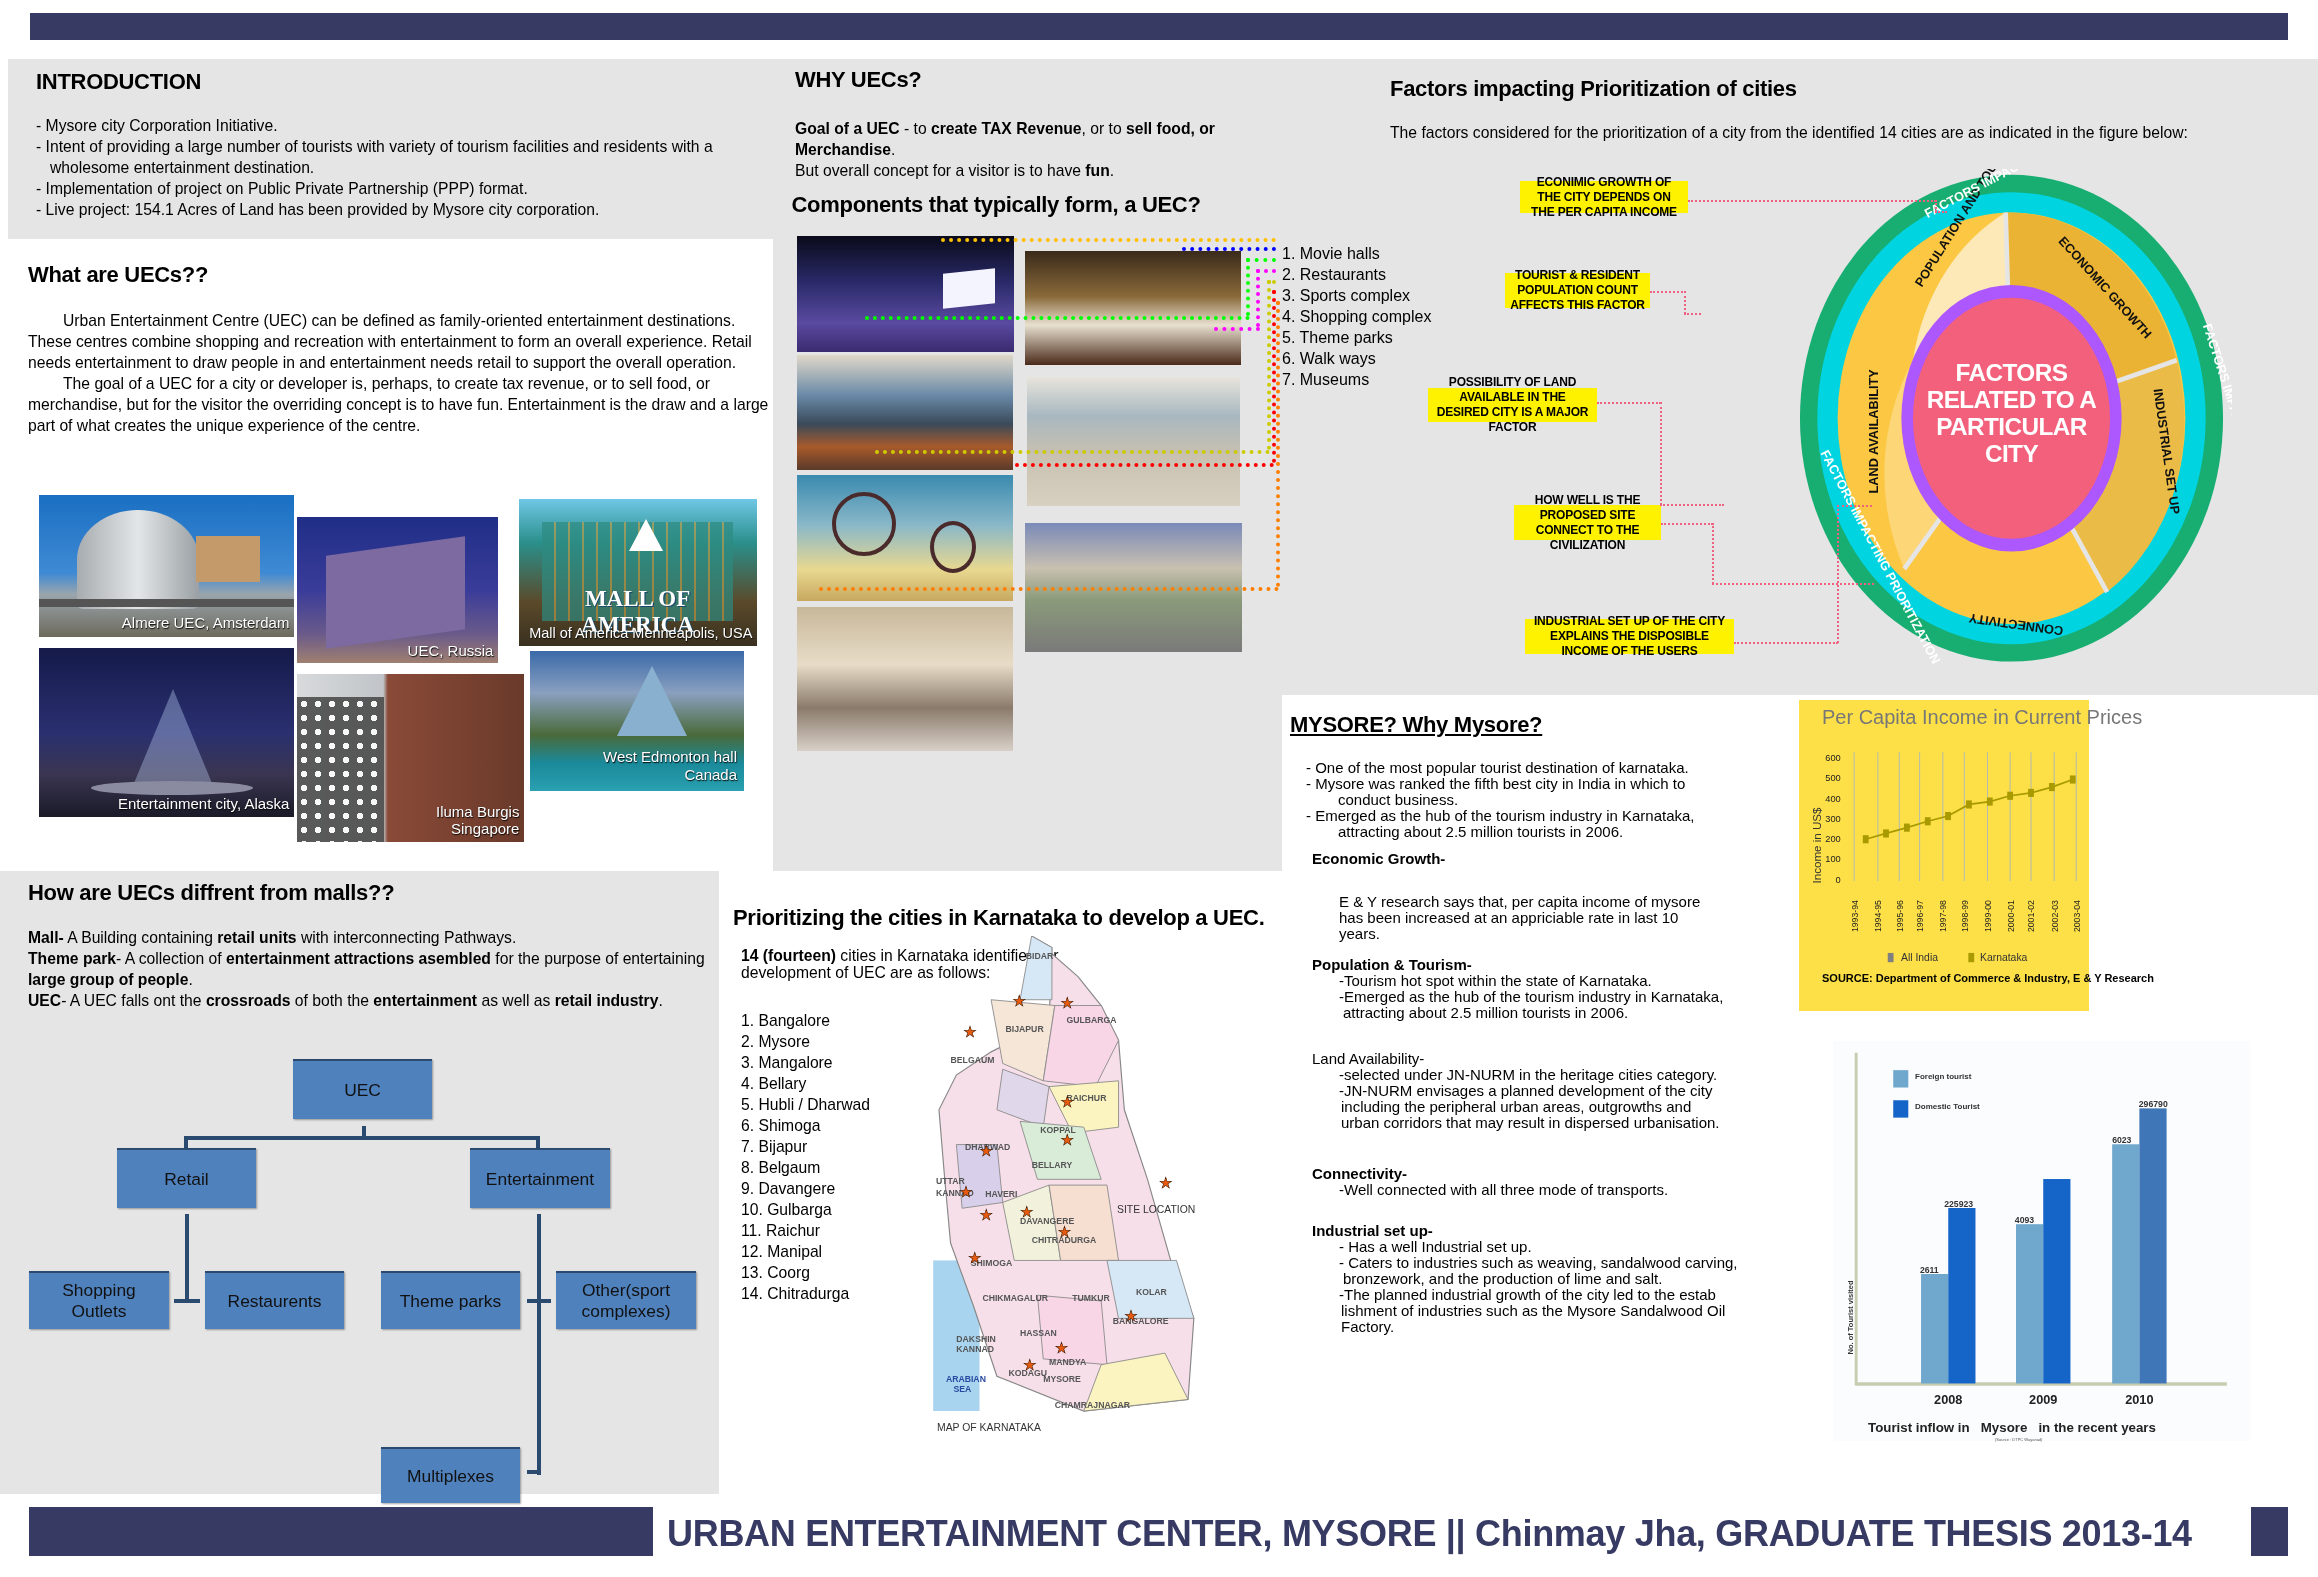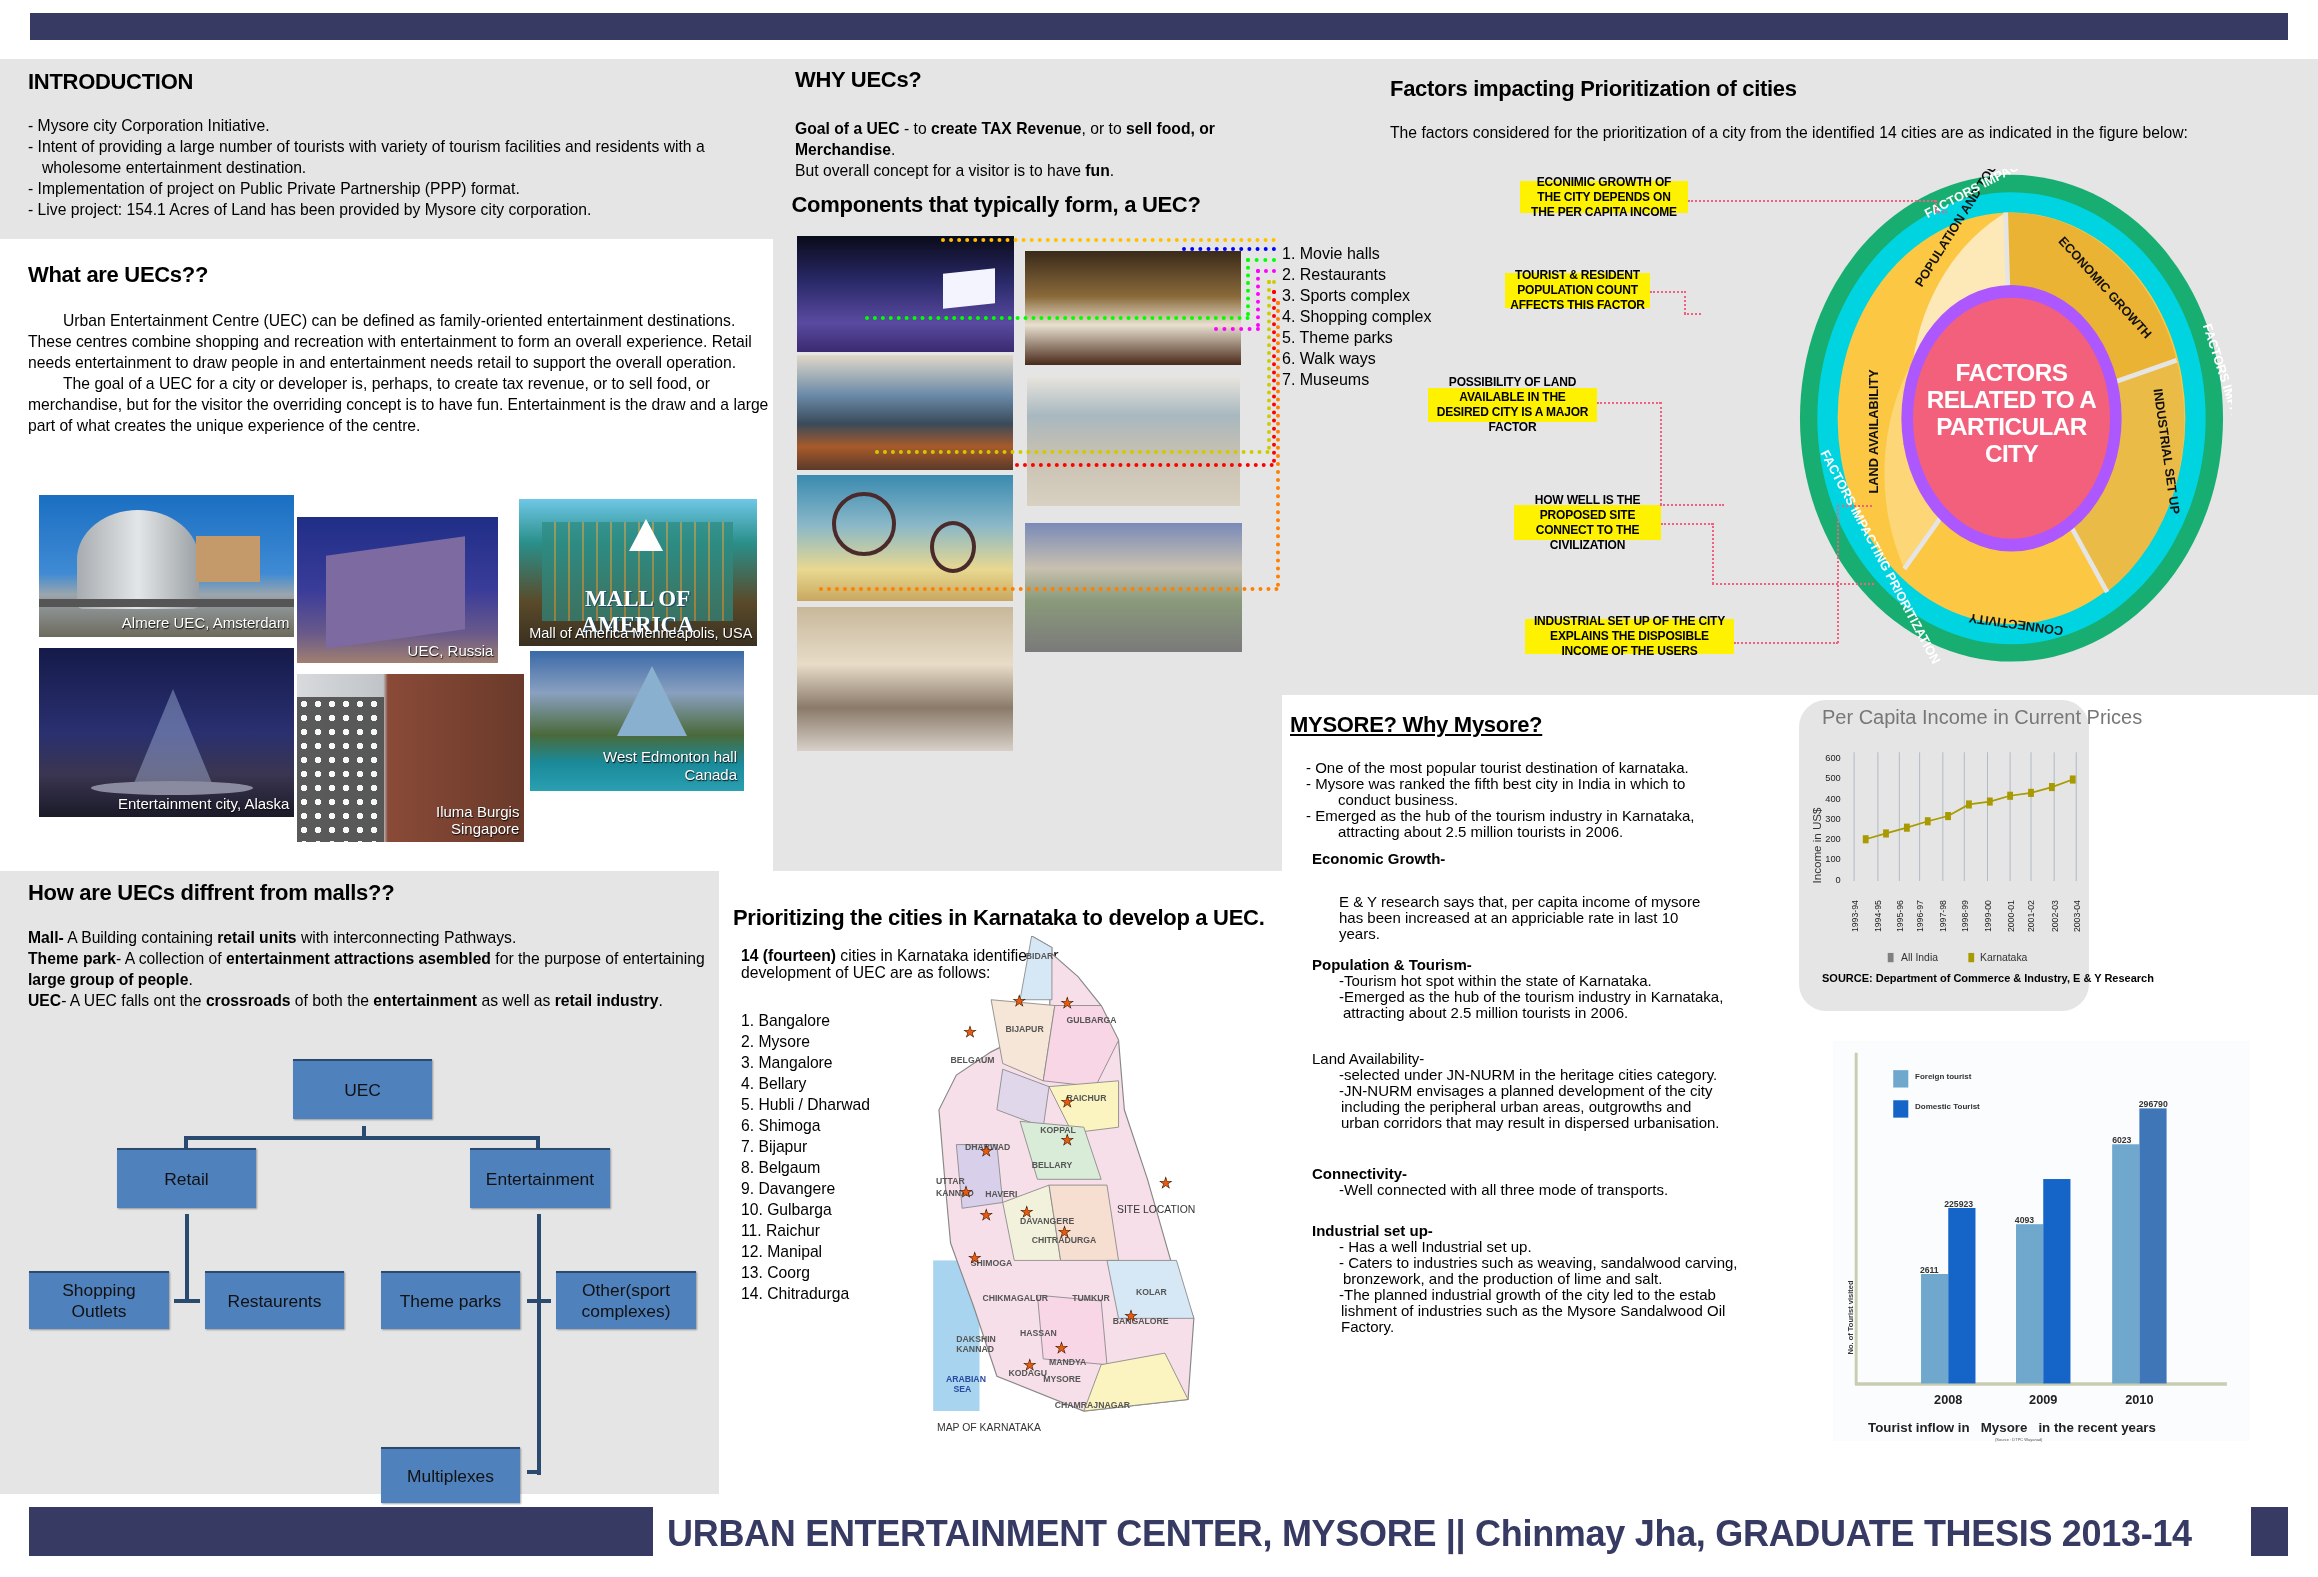--- a/index.html
+++ b/index.html
@@ -26,21 +26,21 @@
   .pink-v { position: absolute; width: 0; border-left: 2.3px dotted #f06080; }
   .city-list { font-size: 15.7px; line-height: 21px; }
   .footer-bar { position: absolute; background: #373a63; }
   .footer-title { position: absolute; color: #373a63; font-weight: bold; font-size: 36px; letter-spacing: -0.3px; white-space: nowrap; }
 </style>
 </head>
 <body>
 
 <div class="abs" style="left:30px;top:12.8px;width:2258px;height:27px;background:#373a63;"></div>
 
-<div class="panel" style="left:0;top:59px;width:777px;height:180px;">
+<div class="panel" style="left:8px;top:59px;width:777px;height:180px;">
   <h2 class="sec abs" style="left:28px;top:10.4px;">INTRODUCTION</h2>
   <div class="body-text abs" style="left:28px;top:56px;width:748px;">
     <p>- Mysore city Corporation Initiative.</p>
     <p>- Intent of providing a large number of tourists with variety of tourism facilities and residents with a</p>
     <p class="ind" style="padding-left:14px;">wholesome entertainment destination.</p>
     <p>- Implementation of project on Public Private Partnership (PPP) format.</p>
     <p>- Live project: 154.1 Acres of Land has been provided by Mysore city corporation.</p>
   </div>
 </div>
 
@@ -351,21 +351,21 @@
     <p style="font-weight:bold;">Industrial set up-</p>
     <p style="padding-left:27px;">- Has a well Industrial set up.</p>
     <p style="padding-left:27px;">- Caters to industries such as weaving, sandalwood carving,</p>
     <p style="padding-left:31px;">bronzework, and the production of lime and salt.</p>
     <p style="padding-left:27px;">-The planned industrial growth of the city led to the estab</p>
     <p style="padding-left:29px;">lishment of industries such as the Mysore Sandalwood Oil</p>
     <p style="padding-left:29px;">Factory.</p>
   </div>
 </div>
 
-<div class="abs" style="left:1799px;top:700px;width:290px;height:311px;background:#e5e5e5;border-radius:27px;">
+<div class="abs" style="left:1799px;top:700px;width:290px;height:311px;background:#fde047;">
   <div class="abs" style="left:23px;top:5.8px;font-size:20px;color:#777;white-space:nowrap;font-family:'Liberation Sans',sans-serif;">Per Capita Income in Current Prices</div>
   <div class="abs" style="left:-23px;top:139px;width:81px;font-size:11.6px;color:#333;transform:rotate(-90deg);text-align:center;">Income in US$</div>
   <svg class="abs" style="left:0;top:0;" width="290" height="311" viewBox="0 0 500 536">
     <g font-family="Liberation Sans, sans-serif" font-size="16" fill="#222" text-anchor="end">
       <text x="72" y="105">600</text>
         <text x="72" y="140">500</text>
         <text x="72" y="175">400</text>
       <text x="72" y="210">300</text>
         <text x="72" y="245">200</text>
         <text x="72" y="280">100</text>

